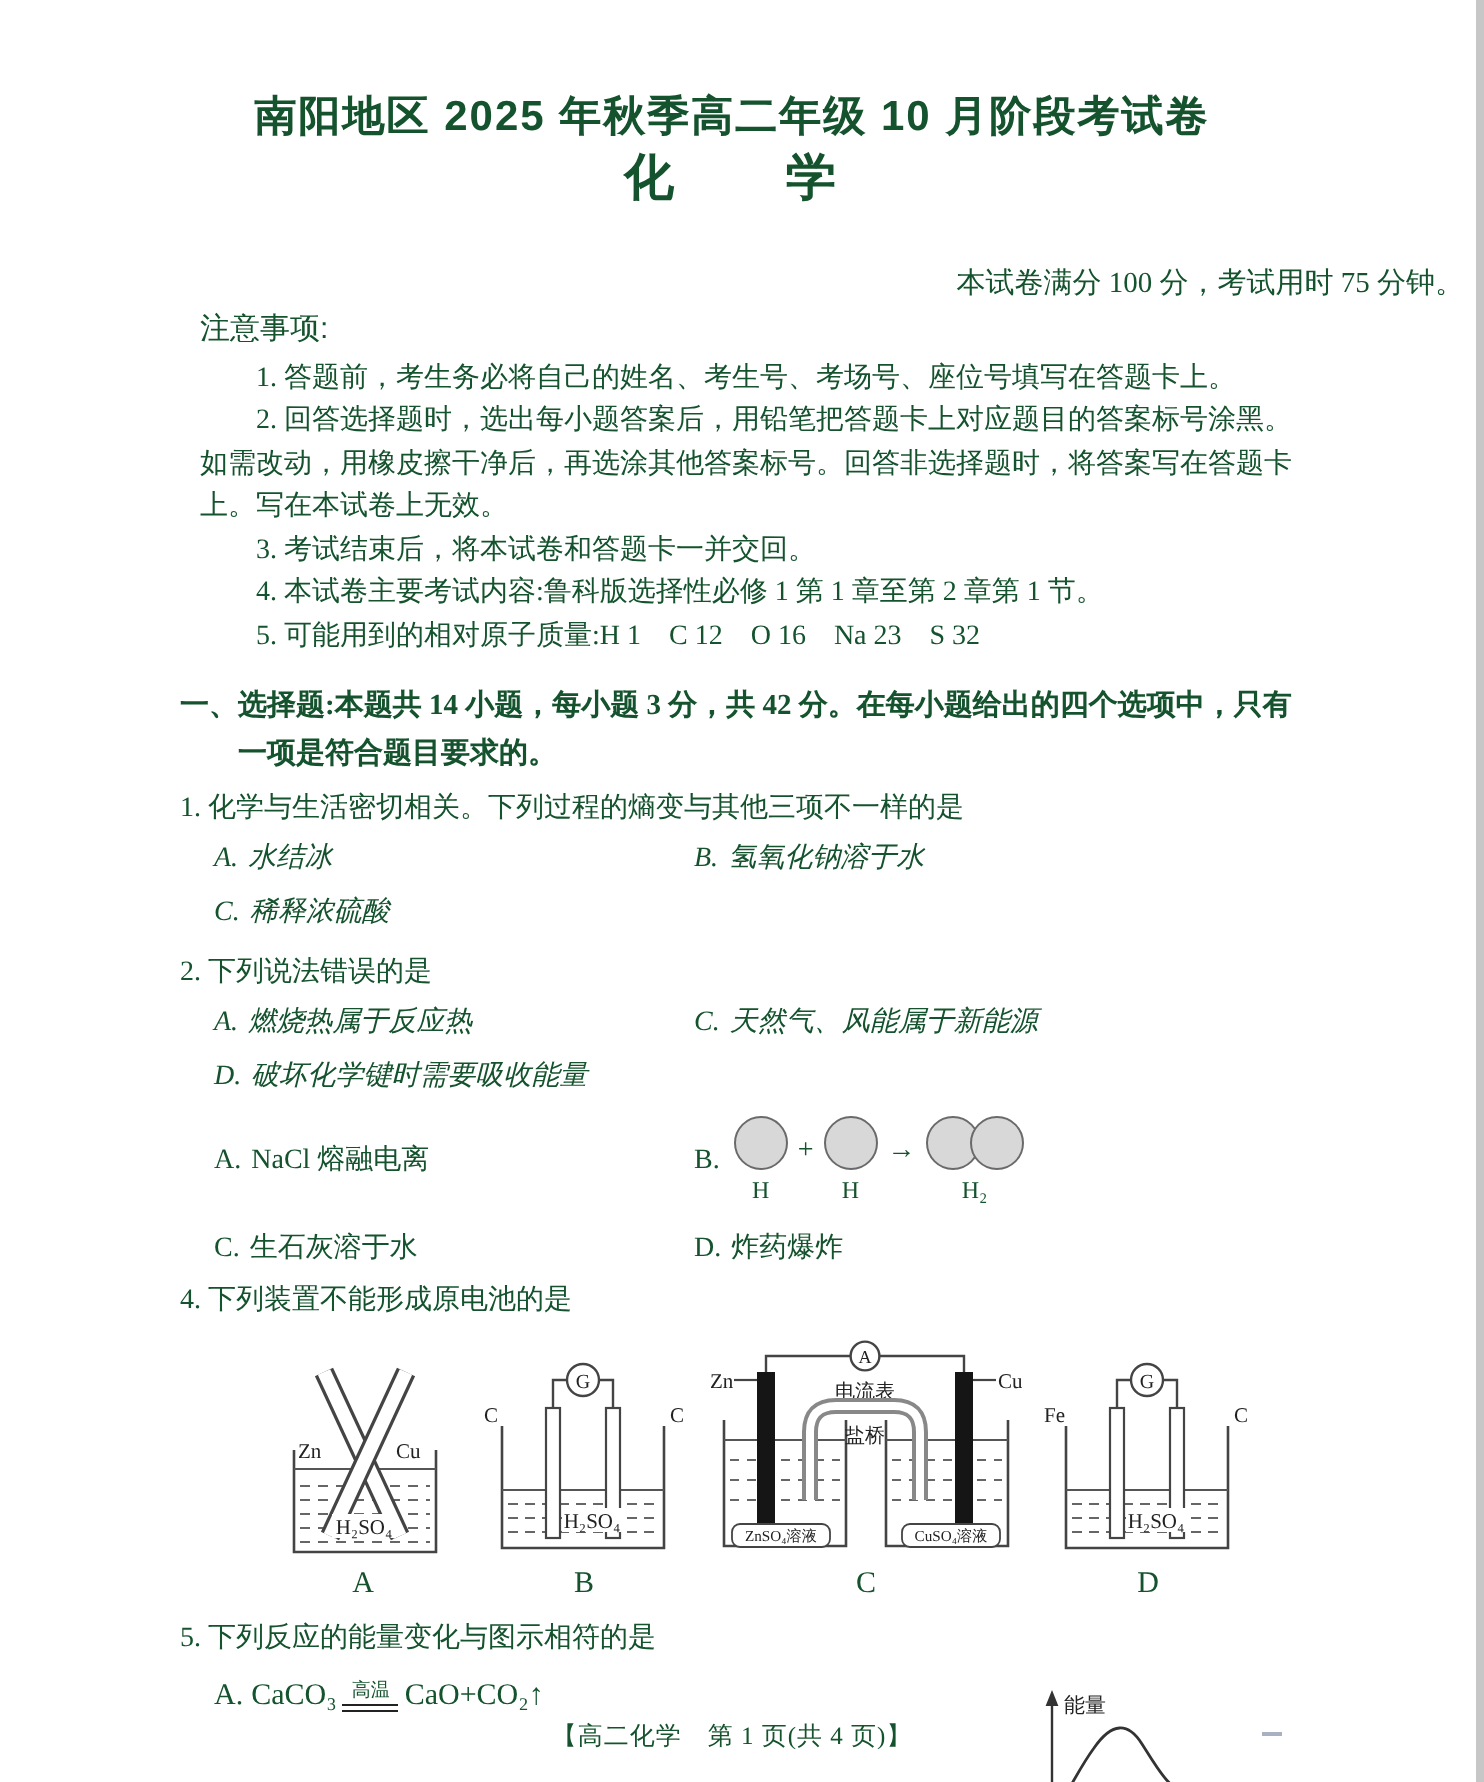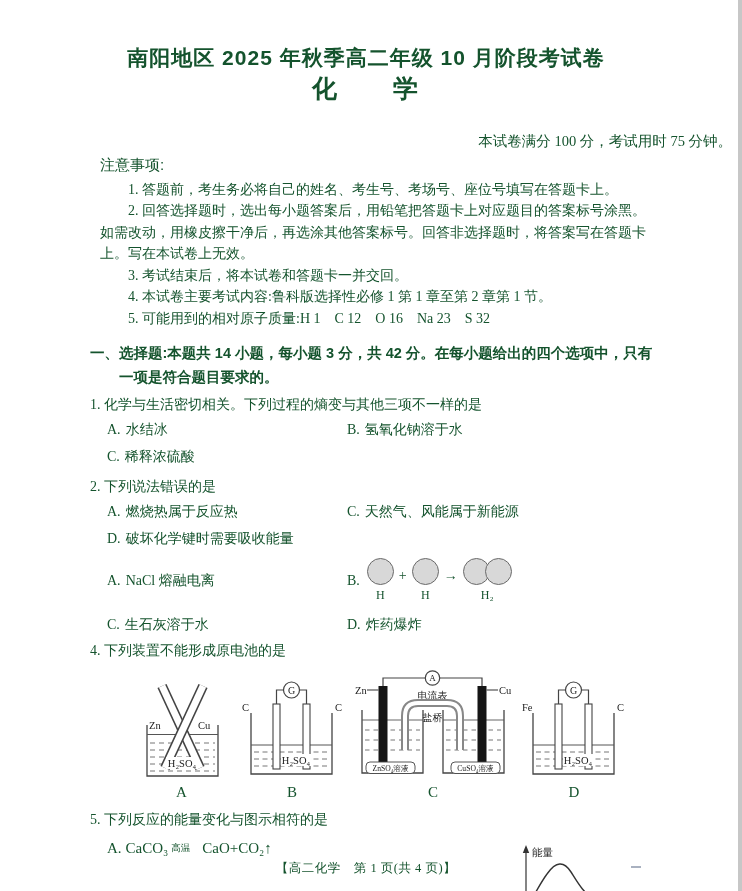--- a/index.html
+++ b/index.html
@@ -8,25 +8,25 @@
   .edge-strip{position:absolute;top:0;right:0;width:4px;height:100%;background:#c7c7c7;}
   .title1{position:absolute;top:44px;left:0;right:10px;text-align:center;
           font-family:"Liberation Sans","DejaVu Sans",sans-serif;font-weight:bold;font-size:21px;letter-spacing:1px;}
   .title2{position:absolute;top:72px;left:0;right:10px;text-align:center;
           font-weight:bold;font-size:25px;letter-spacing:2px;}
   .meta{position:absolute;top:132px;left:0;right:10px;text-align:right;font-size:14.5px;}
   .content{position:absolute;left:90px;right:86px;top:154px;font-size:14px;line-height:1.5;}
   .notice-block{margin-left:10px;}
   .notice-title{font-family:"Liberation Sans","DejaVu Sans",sans-serif;font-weight:normal;font-size:15px;margin:0 0 2px 0;}
   p.note{margin:0;text-indent:2em;line-height:1.54;}
-  .sec{font-family:Liberation Sans, sans-serif;font-weight:bold;font-size:14.5px;
+  .sec{font-family:Liberation Serif, serif;font-weight:bold;font-size:14.5px;
        margin-top:13px;padding-left:2em;text-indent:-2em;line-height:1.6;}
   .q{margin-top:5px;}
   .stem{line-height:1.6;}
-  .opts{display:grid;grid-template-columns:240px auto;padding-left:17px;line-height:1.95;}
+  .opts{display:grid;grid-template-columns:240px auto;padding-left:17px;line-height:1.95;font-style:italic;}
   .q3opts{display:grid;grid-template-columns:240px auto;padding-left:17px;align-items:center;row-gap:10px;margin-top:4px;}
   .ol{margin-right:5px;}
   
   .molrow{display:flex;align-items:flex-start;gap:5px;}
   .moll{margin-top:12px;margin-right:2px;}
   .atomwrap{display:flex;flex-direction:column;align-items:center;}
   .atom{width:27px;height:27px;border-radius:50%;background:#d8d8d8;border:1.6px solid #6a6a6a;box-sizing:border-box;}
   .alabel{font-size:12px;margin-top:1px;}
   .op{margin-top:7px;font-size:14px;}
   .pair{display:flex;}
@@ -34,21 +34,21 @@
   
   .cells{display:flex;align-items:flex-end;gap:10px;margin-top:8px;padding-left:44px;}
   .cell{display:flex;flex-direction:column;align-items:center;}
   .cap{font-size:15px;margin-top:1px;}
   svg text{font-family:"Liberation Serif","DejaVu Serif",serif;fill:#222;}
   
   .q5row{display:flex;margin-top:2px;}
   .eqs{padding-left:17px;}
   .eq{height:31px;display:flex;align-items:center;font-size:15px;}
   .eq .ol{margin-right:4px;}
-  .eqsign{display:inline-flex;flex-direction:row;align-items:center;justify-content:flex-start;margin:0 3px;min-width:28px;}
+  .eqsign{display:inline-flex;flex-direction:column;align-items:center;justify-content:flex-start;margin:0 3px;min-width:28px;}
   .eqsign .ct{font-size:9.5px;line-height:1.15;}
   .eqsign .bar{align-self:stretch;height:3.6px;border-top:1.3px solid #222;border-bottom:1.3px solid #222;box-sizing:border-box;}
   .eqsign .cb{font-size:9.5px;line-height:1.15;}
   .graph{margin-left:auto;margin-right:2px;margin-top:4px;}
   .footer{position:absolute;left:0;right:10px;bottom:14px;text-align:center;font-size:12.5px;letter-spacing:.5px;}
   .scan-mark{position:absolute;left:631px;top:866px;width:10px;height:0;border-top:2px solid #9aa3b5;opacity:.85;}
 </style>
 </head>
 <body>
 

